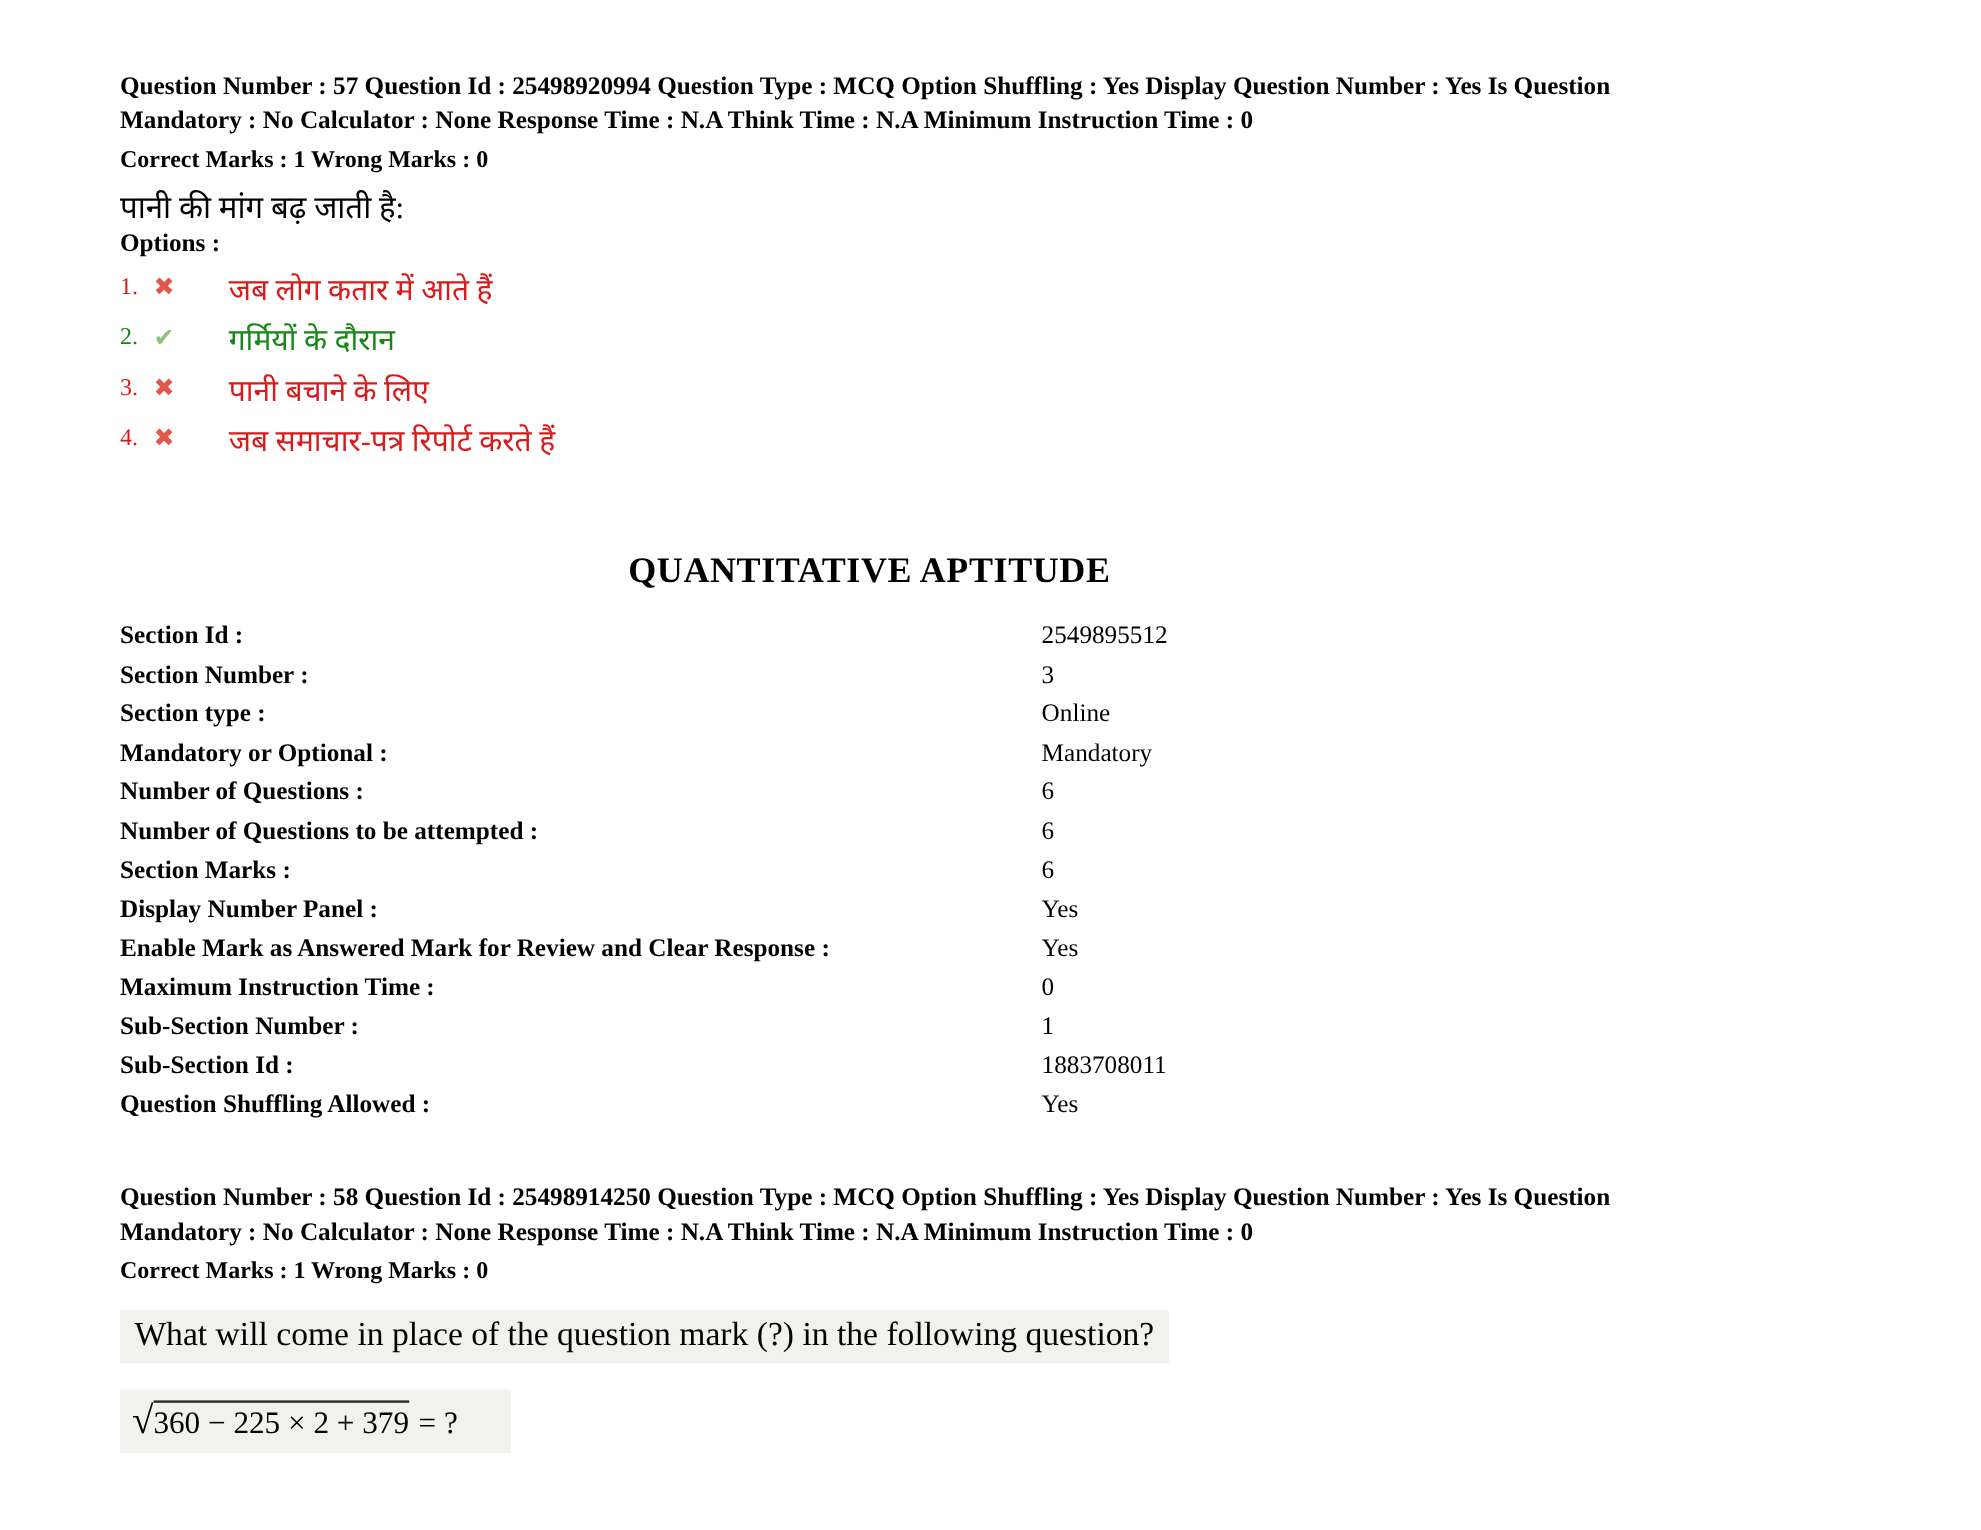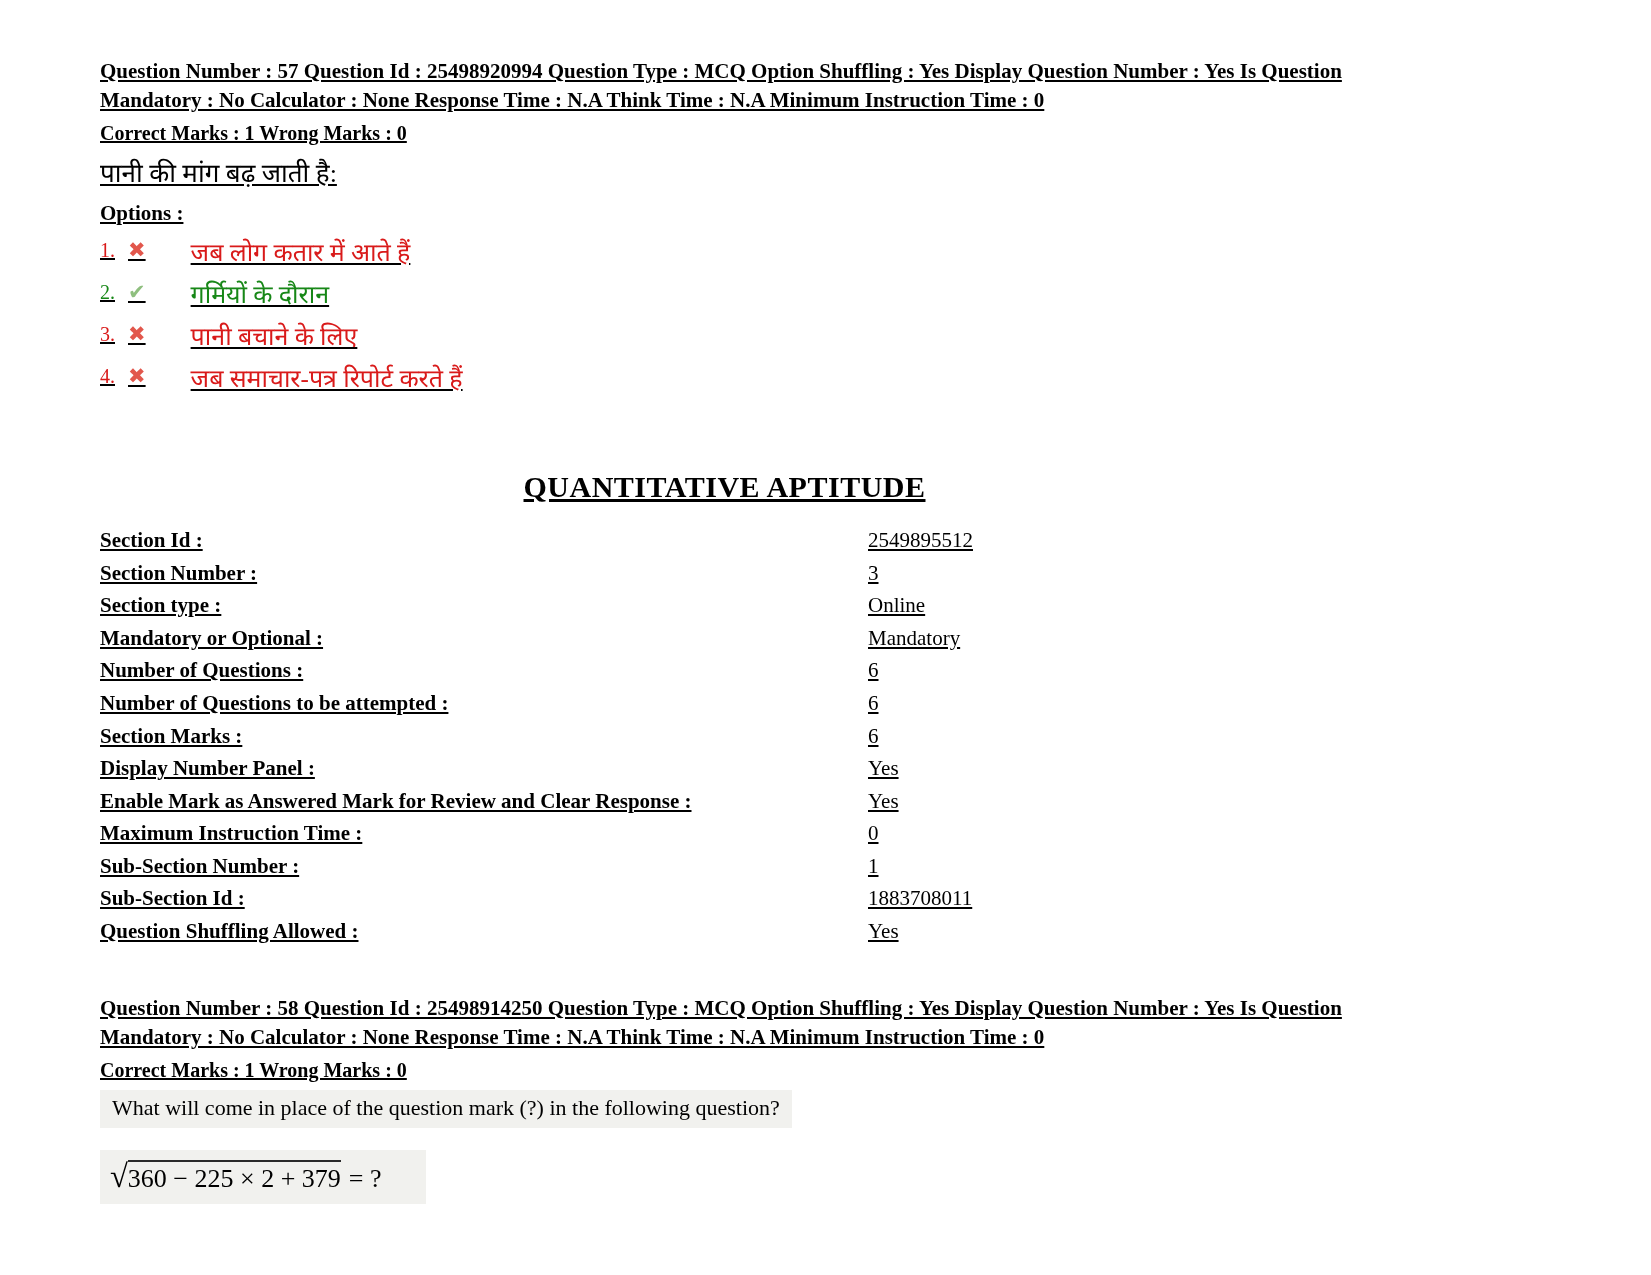--- a/index.html
+++ b/index.html
@@ -5,21 +5,20 @@
   * { margin: 0; padding: 0; box-sizing: border-box; }
   html, body { background: #ffffff; }
   .page {
     position: relative;
     width: 1409px;
     height: 1275px;
     background: #ffffff;
     font-family: "Liberation Serif", serif;
     color: #000000;
     overflow: hidden;
-    text-decoration: underline;
   }
   .content { padding: 57px 60px 0 100px; }
 
   .q-header {
     font-weight: bold;
     font-size: 21px;
     line-height: 1.38;
     max-width: 1330px;
   }
   .marks-line {
@@ -28,21 +27,20 @@
     margin-top: 7px;
   }
   .hindi-question {
     font-size: 26px;
     margin-top: 9px;
     font-family: "Liberation Serif", "DejaVu Sans", serif;
   }
   .options-label {
     font-weight: bold;
     font-size: 21px;
-    margin-top: 11px;
   }
   .options-list { margin-top: 6px; }
   .option {
     display: flex;
     align-items: center;
     margin: 8px 0;
     min-height: 30px;
   }
   .option .num { font-size: 20px; width: 28px; }
   .option .opt-icon { font-size: 21px; margin-right: 9px; line-height: 1; }
@@ -67,23 +65,23 @@
     font-size: 21px;
   }
   .section-row .s-label { font-weight: bold; width: 768px; }
   .section-row .s-value { font-weight: normal; }
 
   .q58-block { margin-top: 46px; }
 
   .img-question {
     display: inline-block;
     background: #f1f1ee;
-    font-size: 22px;
+    font-size: 28px;
     padding: 5px 12px 7px 12px;
-    margin-top: 8px;
+    margin-top: 21px;
   }
   .img-math {
     display: inline-block;
     background: #f1f1ee;
     font-size: 26px;
     padding: 10px 44px 10px 10px;
     margin-top: 22px;
     white-space: nowrap;
   }
   .sqrt-sym { font-size: 1.25em; line-height: 1; }

